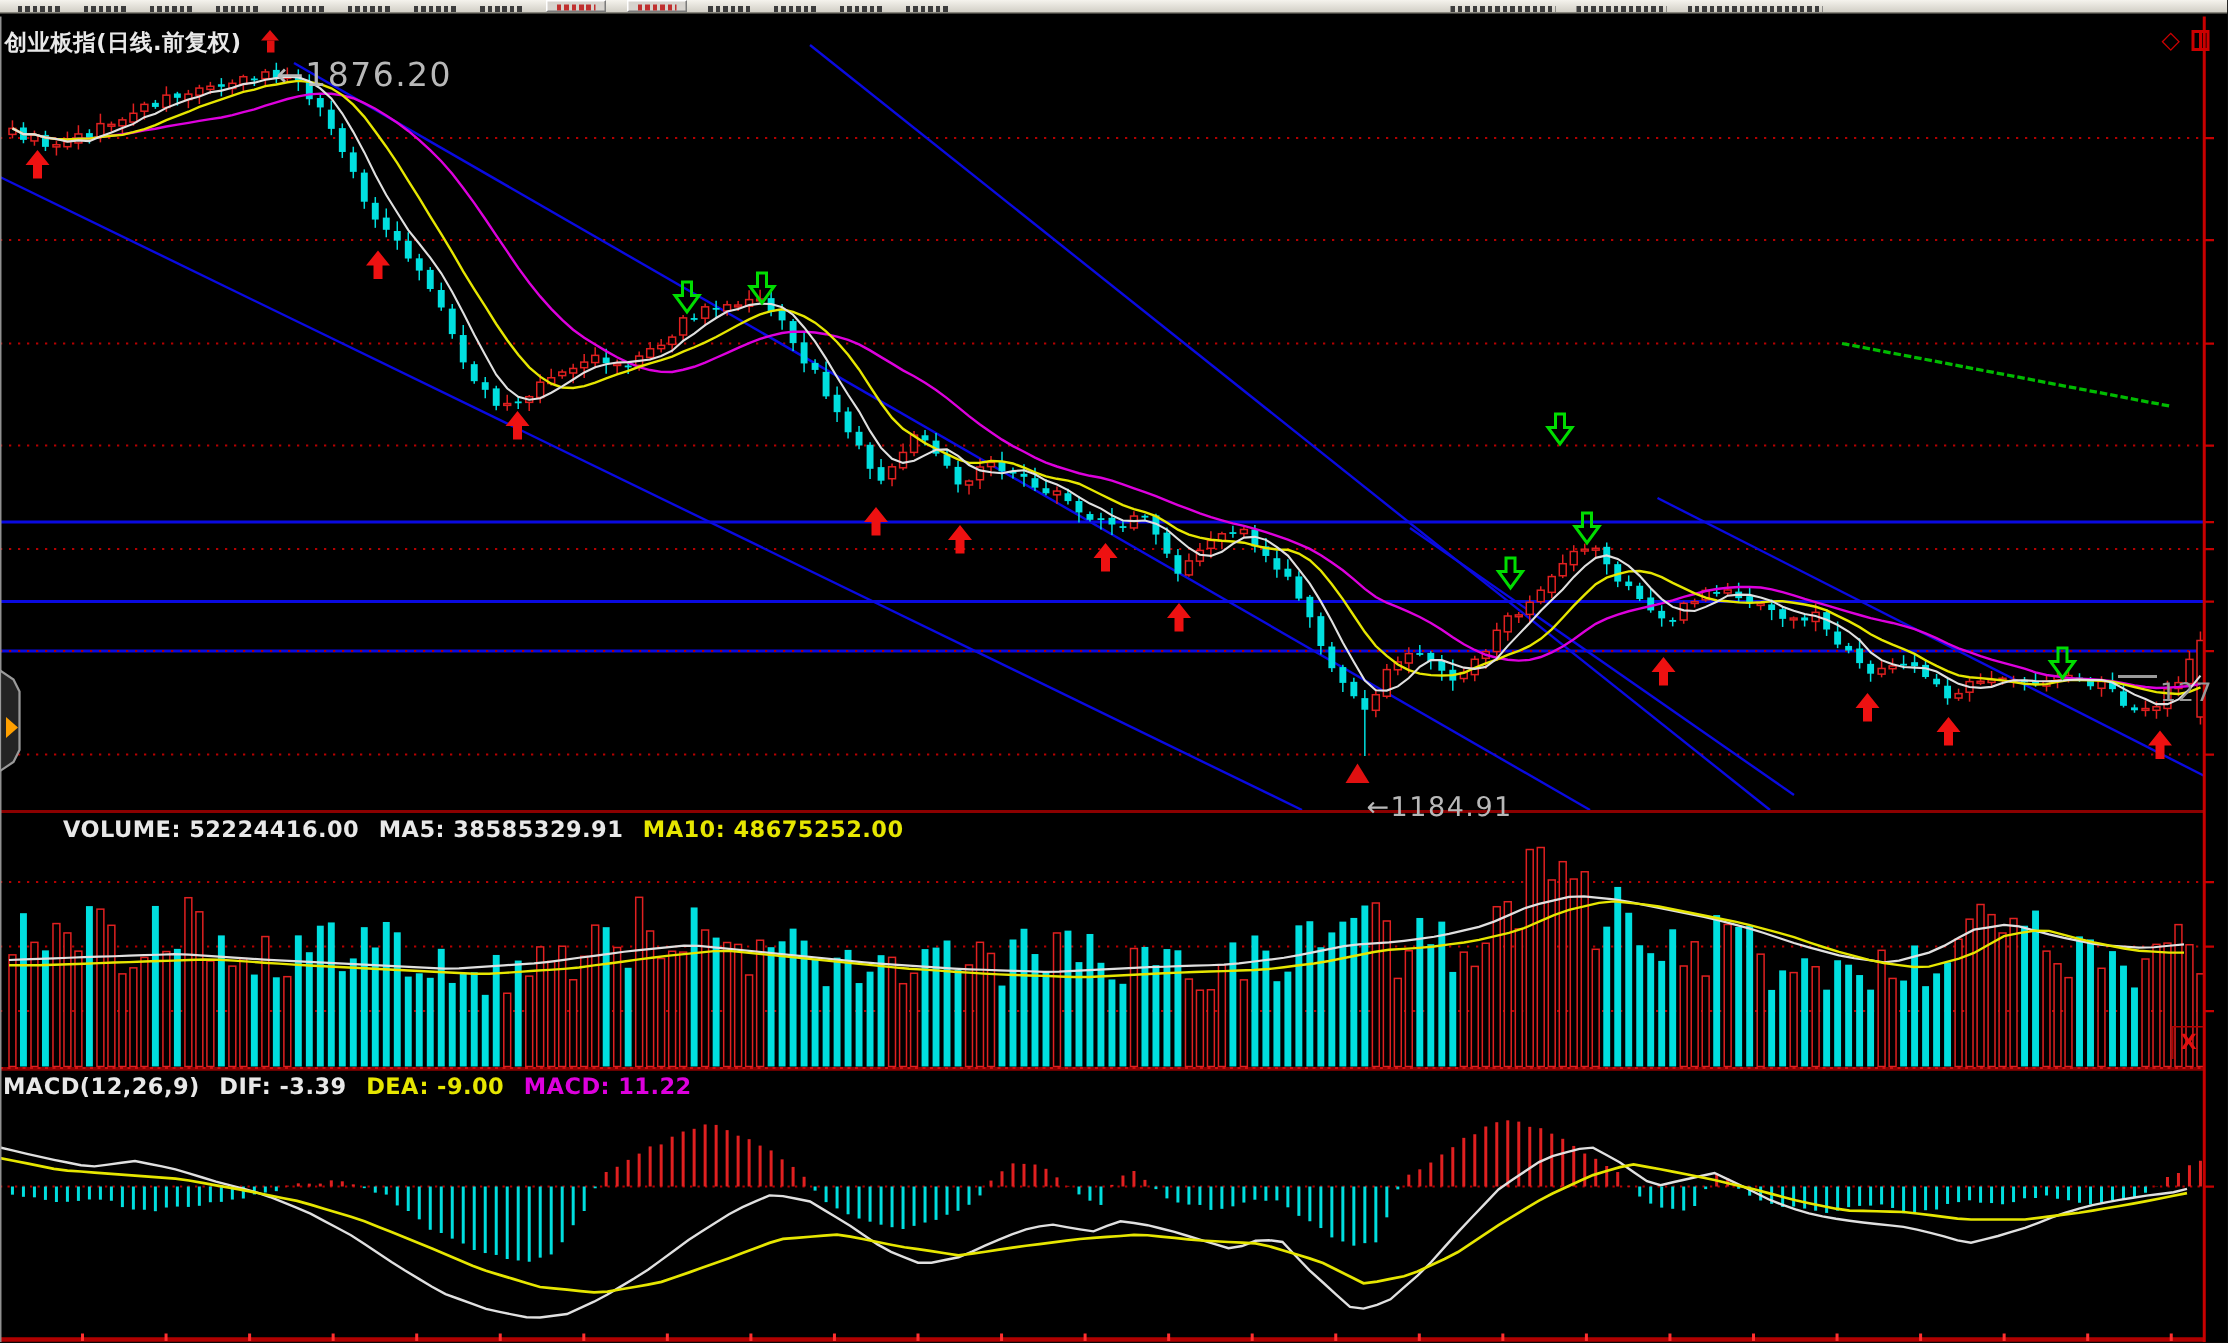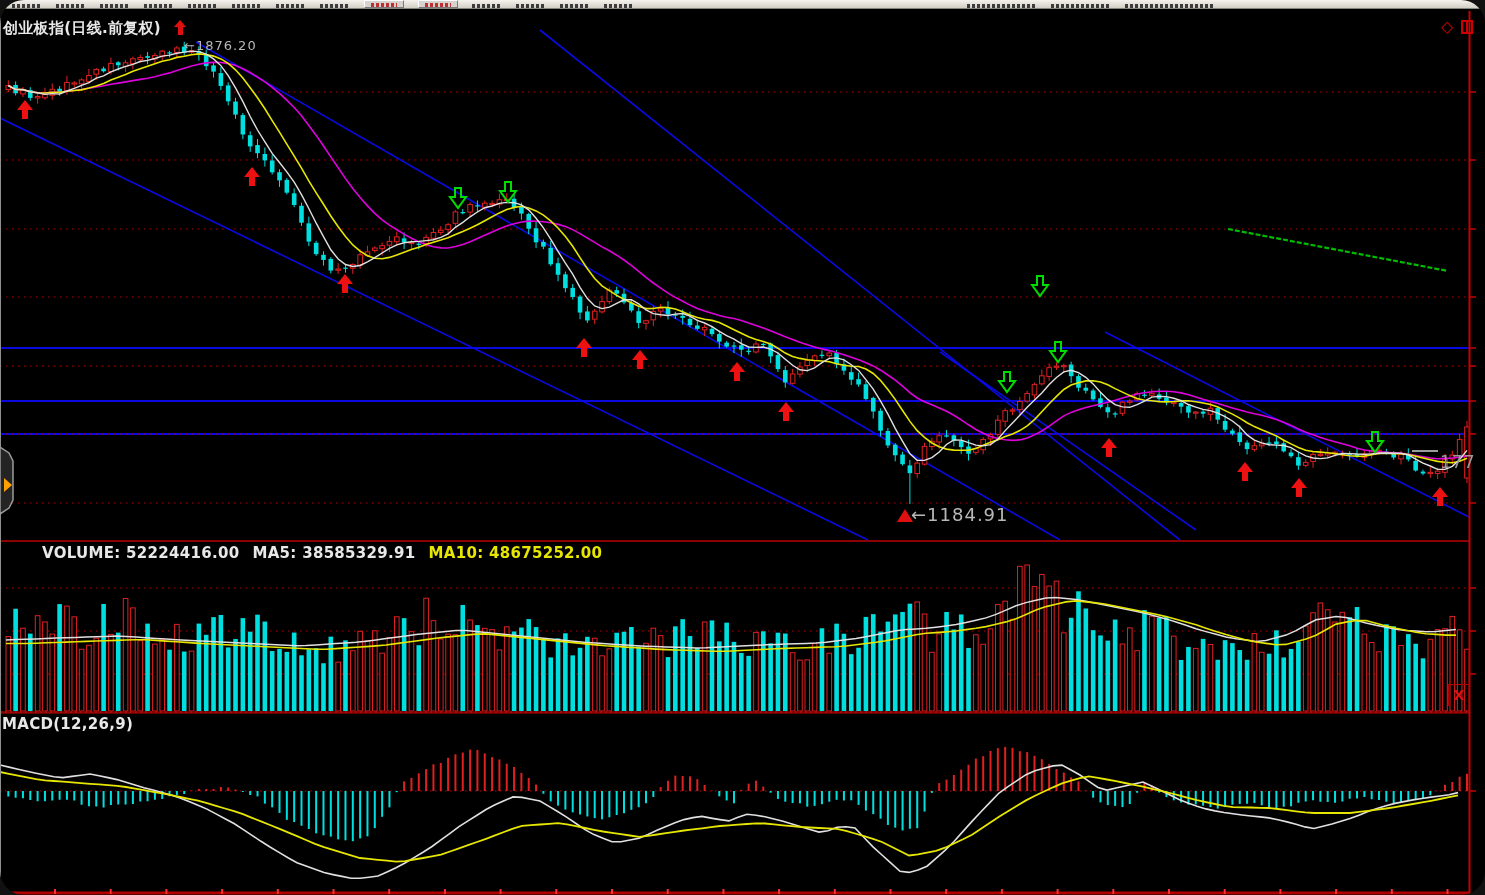--- a/index.html
+++ b/index.html
@@ -1,36 +1,36 @@
 <!DOCTYPE html>
 <html><head>
 <meta charset="utf-8">
 <style>
   html,body{margin:0;padding:0;background:#111;}
   #screen{position:relative;width:1485px;height:895px;background:#000;overflow:hidden;
-          font-family:"DejaVu Sans","Liberation Sans",sans-serif;border-radius:24px;}
+          font-family:"DejaVu Sans","Liberation Sans",sans-serif;}
   
   #menubar{position:absolute;top:0;left:0;width:1485px;height:9px;
            background:linear-gradient(#f5f3ed,#d2cfc6);border-bottom:1px solid #87857c;
            display:flex;align-items:flex-end;gap:14px;padding-left:12px;box-sizing:border-box;}
   .mitem{height:4px;width:30px;background:repeating-linear-gradient(90deg,#3c3c3c 0 3px,transparent 3px 5px);}
   .mbtn{height:8px;width:40px;border:1px solid;border-color:#ffffff #7a7a7a #7a7a7a #ffffff;
         background:#d6d3ce;display:flex;align-items:flex-end;justify-content:center;box-sizing:border-box;}
   .mbtn i{display:block;height:4px;width:26px;background:repeating-linear-gradient(90deg,#c03030 0 3px,transparent 3px 5px);}
   .mspacer{flex:1;}
   .wide{width:70px;} .wide2{width:60px;} .wide3{width:90px;margin-right:270px;}
   
   .hdr{position:absolute;display:flex;gap:13px;font-size:15px;font-weight:bold;
        white-space:nowrap;letter-spacing:0.3px;z-index:5;}
   #main-hdr{top:19px;left:3px;}
   #vol-hdr{top:544px;left:2px;margin-left:40px;}
   #macd-hdr{top:715px;left:2px;}
   .ann{position:absolute;color:#b8b8b8;z-index:4;letter-spacing:1px;}
-  #high-ann{left:184px;top:38px;font-size:13px;}
-  #low-ann{left:911px;top:504px;font-size:18px;}
+  #high-ann{left:184px;top:38px;font-size:22px;}
+  #low-ann{left:911px;top:528px;font-size:18px;}
   #low-tri{position:absolute;left:897px;top:509px;width:0;height:0;z-index:4;
            border-left:8px solid transparent;border-right:8px solid transparent;border-bottom:13px solid #e01010;}
   #price-label{left:1440px;top:452px;font-size:17px;color:#9a9a9a;letter-spacing:1px;}
   .up-arr{position:relative;width:13px;height:15px;display:inline-block;top:1px;}
   .up-arr:before{content:"";position:absolute;left:0;top:0;border-left:6.5px solid transparent;
                  border-right:6.5px solid transparent;border-bottom:7px solid #e01010;}
   .up-arr:after{content:"";position:absolute;left:4px;top:7px;width:5px;height:8px;background:#e01010;}
   #close-x{position:absolute;left:1448px;top:684px;width:20px;height:21px;z-index:6;
            border-left:1px solid #b00000;border-top:1px solid #b00000;color:#e01010;
            font-size:14px;font-weight:bold;text-align:center;line-height:20px;cursor:pointer;}
@@ -1012,24 +1012,29 @@
   <div id="vol-hdr" class="hdr">
     <span id="vol-inds" style="display:flex;gap:13px">
         <span style="color: rgb(232, 232, 232);">VOLUME: 52224416.00</span>
         <span style="color: rgb(232, 232, 232);">MA5: 38585329.91</span>
         <span style="color: rgb(230, 230, 0); text-align: center;">MA10: 48675252.00</span>
       </span>
   </div>
 
   <div id="macd-hdr" class="hdr">
     <span style="color:#e8e8e8">MACD(12,26,9)</span>
+    <span id="macd-inds" style="display:flex;gap:13px">
+        <span style="color: rgb(232, 232, 232);">DIF: -3.39</span>
+        <span style="color: rgb(230, 230, 0);">DEA: -9.00</span>
+        <span style="color: rgb(221, 0, 221);">MACD: 11.22</span>
+      </span>
   </div>
 
   <div id="high-ann" class="ann">←1876.20</div>
   <div id="low-tri"></div>
   <div id="low-ann" class="ann">←1184.91</div>
-  <div id="price-label" class="ann">177</div>
+  <div id="price-label" class="ann">127</div>
 
   <div id="close-x">X</div>
   <div id="diamond-icon">◇</div>
   <div id="win-icon"></div>
 
 </div>
 
 </body></html>

